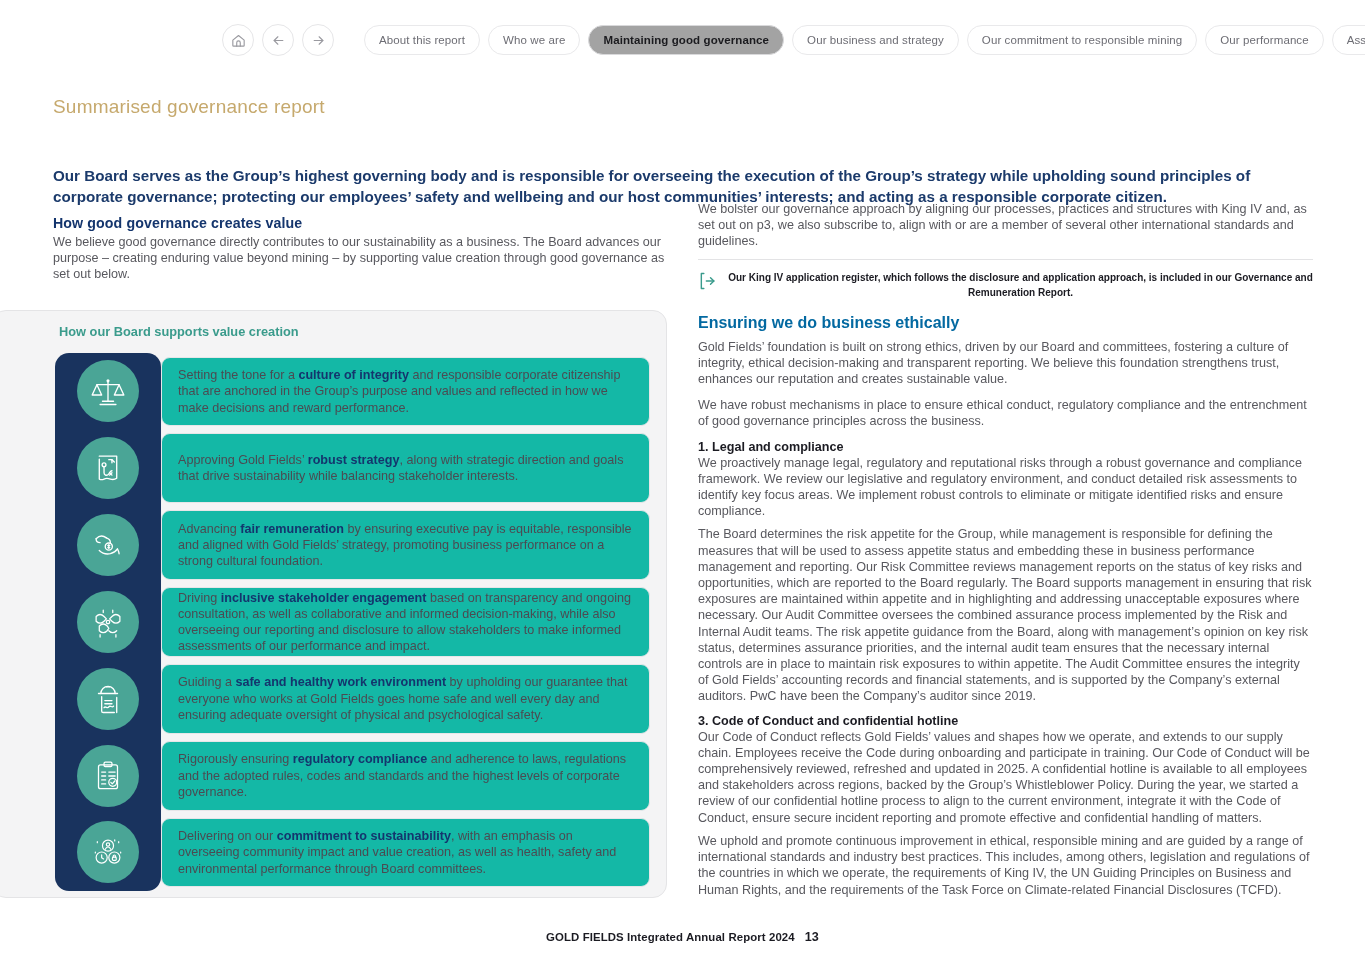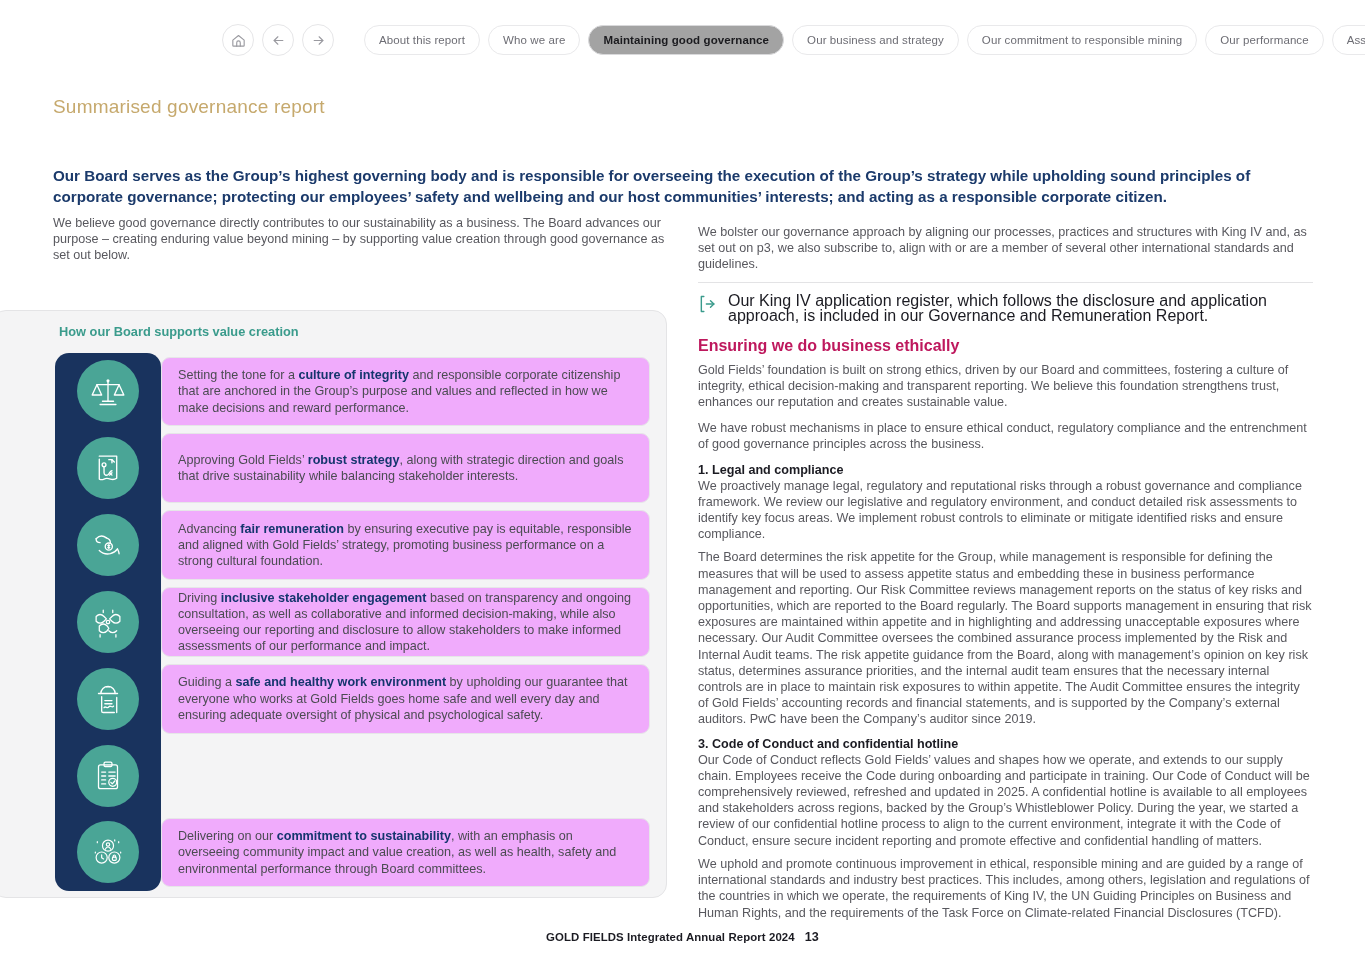--- a/index.html
+++ b/index.html
@@ -45,21 +45,21 @@
 
   
   .lead {
     position: absolute; top: 165px; left: 53px; width: 1260px;
     font-size: 15.2px; line-height: 21px;
     color: #1b3a6b; font-weight: 700;
   }
 
   
   .col-left { position: absolute; top: 215px; left: 53px; width: 620px; }
-  .col-right { position: absolute; top: 224px; left: 698px; width: 615px; }
+  .col-right { position: absolute; top: 201px; left: 698px; width: 615px; }
 
   h3.sub {
     font-size: 14.2px; color: #14356d; font-weight: 700;
     margin-bottom: 3px; letter-spacing: .1px;
   }
   p.body {
     font-size: 12.6px; line-height: 16.2px; color: #58585e;
     margin-bottom: 10px;
   }
   p.body.tight { margin-bottom: 7px; }
@@ -67,24 +67,24 @@
     font-size: 12.6px; color: #1b1b22; font-weight: 700;
     margin-top: 9px; margin-bottom: 1px;
   }
 
   .hr-rule {
     height: 1px; background: #e3e3e5; margin: 9px 0 10px 0; width: 100%;
   }
   .callout { display: flex; gap: 10px; align-items: flex-start; }
   .callout-icon { flex: 0 0 auto; margin-top: 1px; }
   .callout-text {
-    font-size: 16px; line-height: 15px; color: #1b1b22; font-weight: 400;
+    font-size: 10px; line-height: 15px; color: #1b1b22; font-weight: 700; text-align: center;
   }
   h3.ethics {
-    font-size: 16px; color: #be185d; font-weight: 700;
+    font-size: 16px; color: #0369a1; font-weight: 700;
     margin: 14px 0 7px 0;
   }
 
   
   .board-panel {
     position: absolute; top: 310px; left: -8px;
     width: 675px; height: 588px;
     background: #f4f4f5;
     border: 1px solid #e4e4e6;
     border-radius: 14px;
@@ -112,21 +112,21 @@
   }
   .icon-circle {
     width: 62px; height: 62px; border-radius: 50%;
     background: #4aa596;
     display: flex; align-items: center; justify-content: center;
   }
   .icon-circle svg { display: block; }
   .row-card {
     flex: 1 1 auto; align-self: stretch;
     margin: 3.5px 0 3.5px 0;
-    background: #f0abfc; border: 1px solid #e6e6e8;
+    background: #14b8a6; border: 1px solid #e6e6e8;
     border-radius: 9px;
     display: flex; align-items: center;
     padding: 7px 14px 7px 16px;
   }
   .row-card p {
     font-size: 12.6px; line-height: 16.2px; color: #4b4b52;
   }
   .row-card b { color: #14356d; font-weight: 700; }
 
   
@@ -170,20 +170,21 @@
     <div class="pill">Our commitment to responsible mining</div>
     <div class="pill">Our performance</div>
     <div class="pill">Assurance</div>
   </div>
 
   <div class="page-title">Summarised governance report</div>
 
   <div class="lead">Our Board serves as the Group’s highest governing body and is responsible for overseeing the execution of the Group’s strategy while upholding sound principles of corporate governance; protecting our employees’ safety and wellbeing and our host communities’ interests; and acting as a responsible corporate citizen.</div>
 
   <div class="col-left">
+    <h3 class="sub">How good governance creates value</h3>
     <p class="body">We believe good governance directly contributes to our sustainability as a business. The Board advances our purpose – creating enduring value beyond mining – by supporting value creation through good governance as set out below.</p>
   </div>
 
   <div class="col-right">
     <p class="body tight">We bolster our governance approach by aligning our processes, practices and structures with King IV and, as set out on p3, we also subscribe to, align with or are a member of several other international standards and guidelines.</p>
 
     <div class="hr-rule"></div>
 
     <div class="callout">
       <span class="callout-icon">
@@ -314,20 +315,23 @@
           <div class="icon-circle">
             <svg width="38" height="38" viewBox="0 0 48 48" fill="none" stroke="#fff" stroke-width="1.6" stroke-linecap="round" stroke-linejoin="round">
               <rect x="12" y="10" width="24" height="30" rx="2.5"></rect>
               <rect x="19" y="6.5" width="10" height="5.5" rx="1.6"></rect>
               <path d="M16 19h5M16 24h5M16 29h5M16 34h5"></path>
               <path d="M25 19h8M25 24h8"></path>
               <circle cx="30" cy="32" r="5"></circle>
               <path d="m27.6 32 1.8 1.9 3.2-3.6"></path>
             </svg>
           </div>
+        </div>
+        <div class="row-card">
+          <p><span>Rigorously ensuring </span><b>regulatory compliance</b><span> and adherence to laws, regulations and the adopted rules, codes and standards and the highest levels of corporate governance.</span></p>
         </div>
       </div>
 
       <div class="row">
         <div class="row-icon">
           <div class="icon-circle">
             <svg width="38" height="38" viewBox="0 0 48 48" fill="none" stroke="#fff" stroke-width="1.5" stroke-linecap="round" stroke-linejoin="round">
               <circle cx="24" cy="16" r="7"></circle>
               <circle cx="24" cy="14.5" r="2.1"></circle>
               <path d="M20.6 20.5c.7-1.9 2-2.8 3.4-2.8s2.7.9 3.4 2.8"></path>

